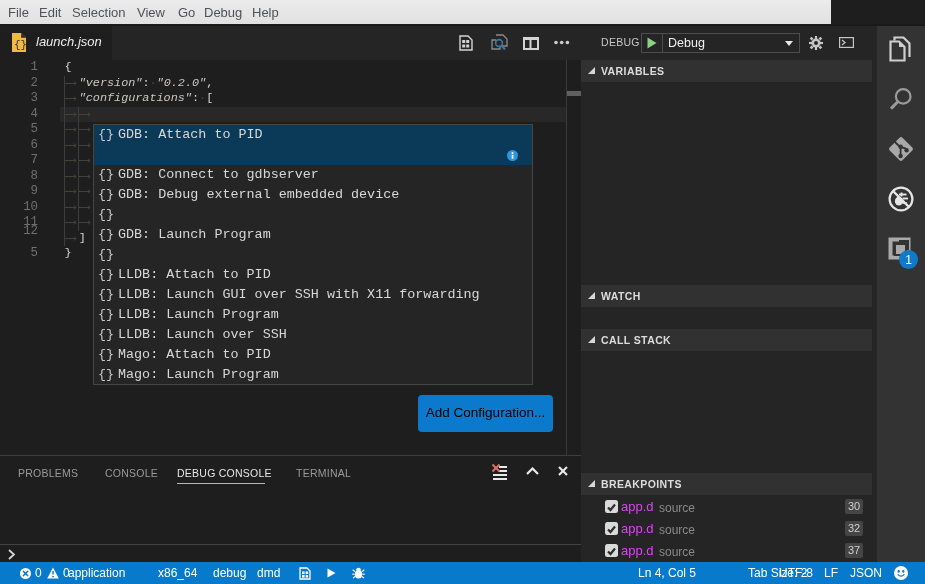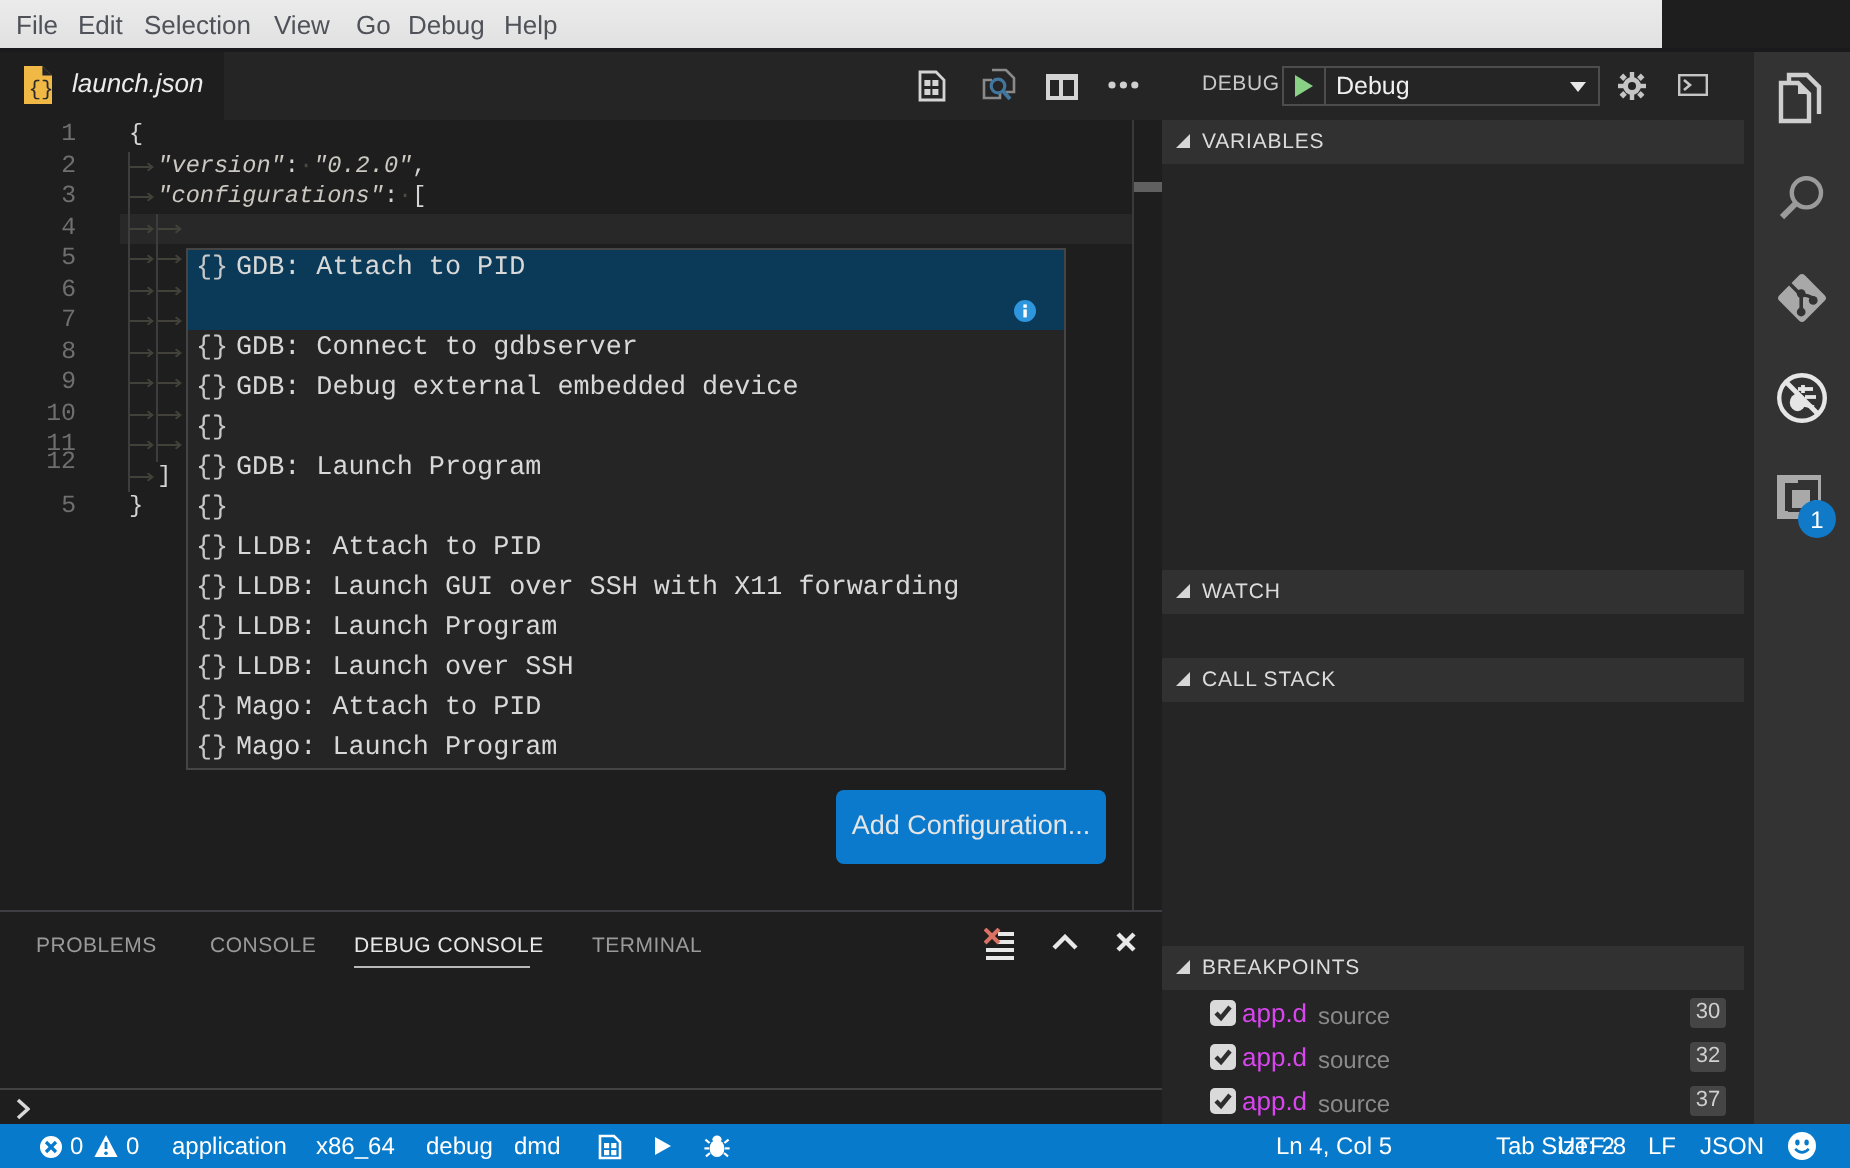--- a/index.html
+++ b/index.html
@@ -20,28 +20,28 @@
 .str{font-style:italic;color:#cbc8c2}
 .ws{color:#4a4a42}
 .iguide{position:absolute;width:1px;background:#3d3d3d}
 
 #suggest{position:absolute;left:93px;top:64px;width:440px;height:261px;background:#252526;border:1px solid #454545}
 .sitem{position:absolute;left:0;width:438px;height:20px;font-family:"Liberation Mono",monospace;font-size:13.4px;line-height:20px;color:#d8d8d8;white-space:pre}
 .sitem .ic{position:absolute;left:4px;color:#c8c8c8}
 .sitem .lb{position:absolute;left:24px}
 #ssel{position:absolute;left:0;top:0;width:438px;height:40px;background:#0a3a58}
 
-#addbtn{position:absolute;left:418px;top:335px;width:135px;height:37px;background:#0c7acc;border-radius:4px;color:#e5e5e5;font-size:13.5px;text-align:center;line-height:36px}
+#addbtn{position:absolute;left:418px;top:335px;width:135px;height:37px;background:#0c7acc;border-radius:4px;color:#000000;font-size:13.5px;text-align:center;line-height:36px}
 
 #panel{position:absolute;left:0;top:455px;width:581px;height:107px;background:#1e1e1e;border-top:1px solid #3e3e42}
 .ptab{position:absolute;top:11px;font-size:10.5px;letter-spacing:0.25px;color:#9a9a9a}
 .ptab.act{color:#e7e7e7}
 
 #sidebar{position:absolute;left:581px;top:24px;width:296px;height:538px;background:#252526}
-.shead{position:absolute;left:0;width:291px;height:22px;background:#313132;color:#dcdcdc;font-size:10.5px;font-weight:normal;letter-spacing:0.4px;line-height:22px}
+.shead{position:absolute;left:0;width:291px;height:22px;background:#313132;color:#dcdcdc;font-size:10.5px;font-weight:bold;letter-spacing:0.4px;line-height:22px}
 .shead .tw{position:absolute;left:7px;top:7px;width:0;height:0;border-bottom:7px solid #d7d7d7;border-left:7px solid transparent}
 .shead .tx{position:absolute;left:20px}
 
 #activity{position:absolute;left:877px;top:24px;width:48px;height:538px;background:#333333}
 
 #status{position:absolute;left:0;top:562px;width:925px;height:22px;background:#077acc;color:#fff;font-size:12px}
 #status span{position:absolute;top:4px}
 .brow{position:absolute;left:0;width:296px;height:22px}
 .brow .cb{position:absolute;left:24px;top:4px;width:13px;height:13px;background:#dadada;border-radius:2.5px}
 .brow .fn{position:absolute;left:40px;top:3px;font-size:13px;color:#d946ef}
@@ -380,21 +380,21 @@
     <line x1="3" y1="3" x2="8" y2="8" stroke="#077acc" stroke-width="1.6"></line>
     <line x1="8" y1="3" x2="3" y2="8" stroke="#077acc" stroke-width="1.6"></line>
   </svg>
   <span style="left:35px">0</span>
   <svg class="abs" style="left:47px;top:5px" width="12" height="12" viewBox="0 0 12 12">
     <path d="M6 0.5 L11.8 11.5 H0.2 z" fill="#fff"></path>
     <line x1="6" y1="4" x2="6" y2="7.5" stroke="#077acc" stroke-width="1.4"></line>
     <circle cx="6" cy="9.6" r="0.9" fill="#077acc"></circle>
   </svg>
   <span style="left:63px">0</span>
-  <span style="left:86px">application</span>
+  <span style="left:68px">application</span>
   <span style="left:158px">x86_64</span>
   <span style="left:213px">debug</span>
   <span style="left:257px">dmd</span>
   <svg class="abs" style="left:299px;top:5px" width="12" height="13" viewBox="0 0 12 13">
     <path d="M1 1 h7 l3 3 v8 h-10 z" fill="none" stroke="#fff" stroke-width="1.3"></path>
     <rect x="3" y="4.5" width="2.6" height="2.6" fill="#fff"></rect>
       <rect x="6.6" y="4.5" width="2.6" height="2.6" fill="#fff"></rect>
     <rect x="3" y="8" width="2.6" height="2.6" fill="#fff"></rect>
       <rect x="6.6" y="8" width="2.6" height="2.6" fill="#fff"></rect>
   </svg>

